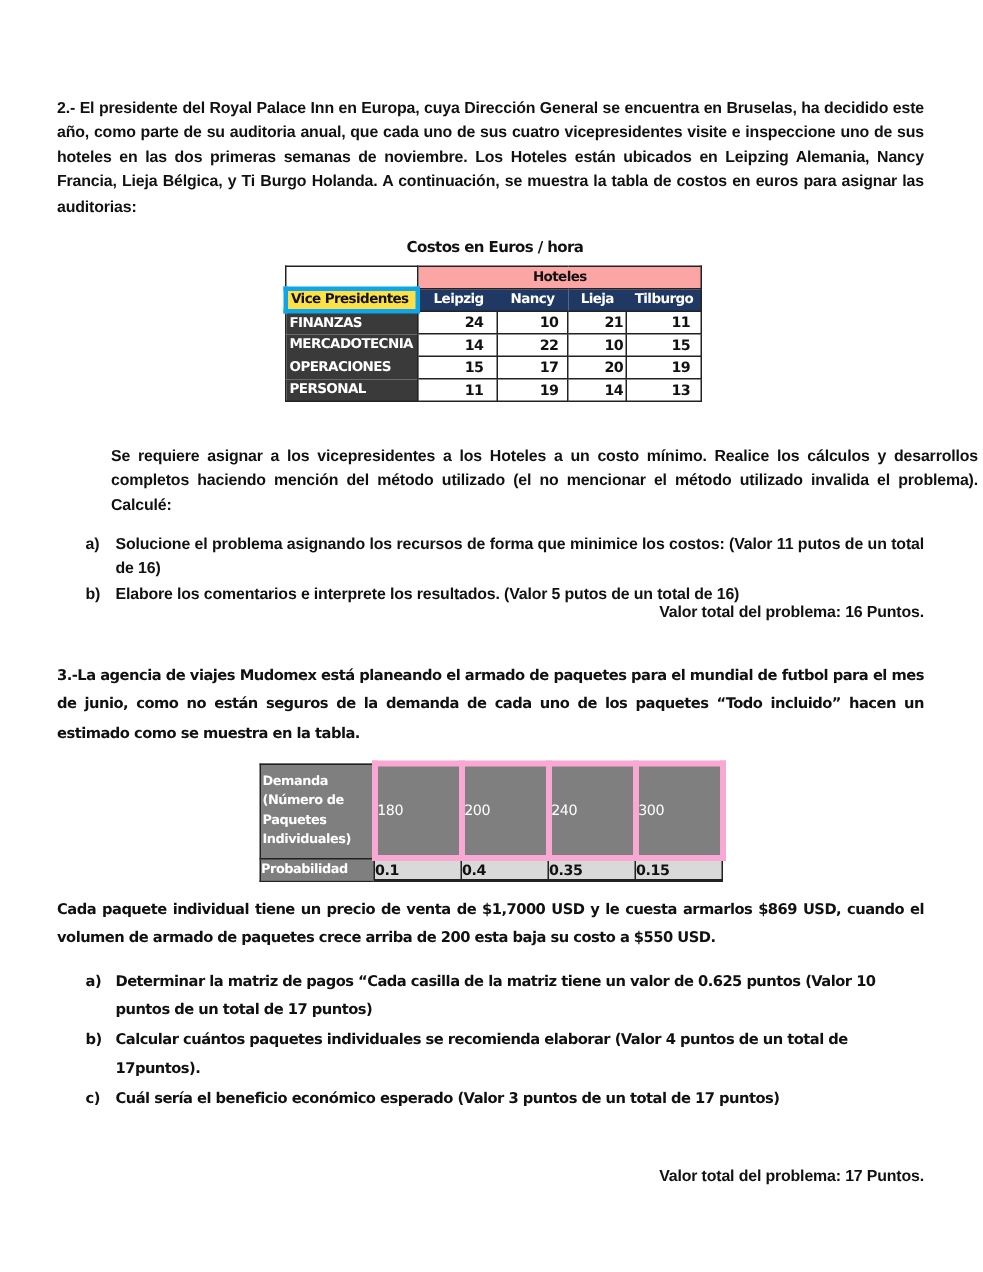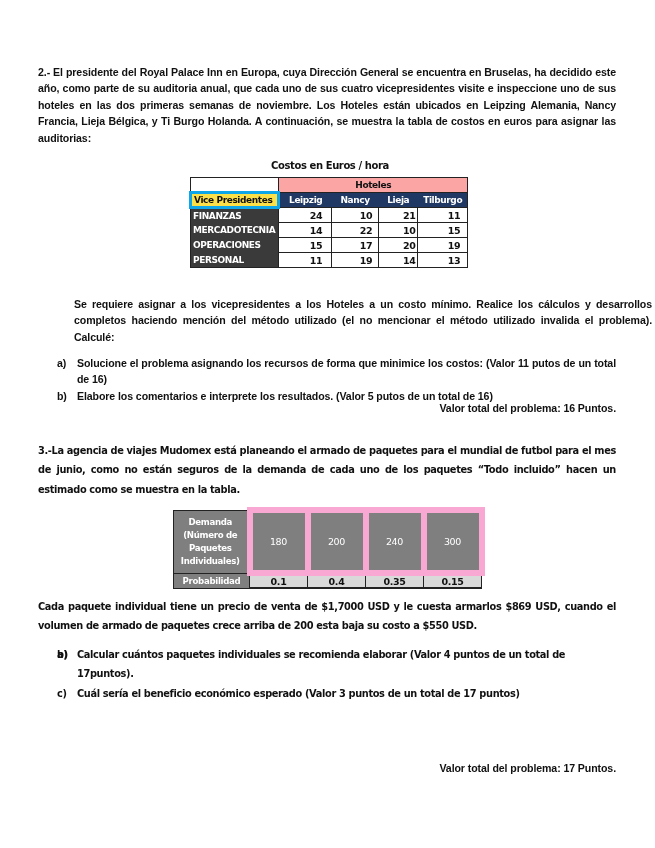--- a/index.html
+++ b/index.html
@@ -28,24 +28,24 @@
     .t1 .vp-head { background: #fde047; border: 3px solid #0ea5e9; text-align: left; color: #111; }
     .t1 .hotel { background: #1f3864; color: #fff; border-top: 1px solid #222; border-bottom: 1px solid #222; }
     .t1 .hotel.last { border-right: 1px solid #222; }
     .t1 .rowlbl { background: #3a3a3a; color: #fff; text-align: left; border-left: 1px solid #222; border-right: 1px solid #222; }
     .t1 .cell { background: #fff; color: #111; border: 1px solid #222; font-size: 9.5px; padding-left: 24px; }
     .t1 .w1 { width: 53px; } .t1 .w2 { width: 47px; } .t1 .w3 { width: 36px; } .t1 .w4 { width: 50px; }
 
     
     table.t2 { position: absolute; left: 173px; top: 507px; border-collapse: collapse;
       font-family: "DejaVu Sans", sans-serif; font-size: 9px; letter-spacing: -0.3px; }
-    table.t2 td { text-align: center; }
+    table.t2 td { }
     .t2 .dem { background: #7f7f7f; color: #fff; font-weight: bold; width: 76px; height: 63px; line-height: 13px;
       border: 1px solid #222; font-size: 8.6px; padding: 0 1px; }
-    .t2 .dval { background: #7f7f7f; color: #fff; width: 58px; border: 6px solid #f9a8d4; font-size: 9.5px; }
+    .t2 .dval { background: #7f7f7f; color: #fff; width: 58px; border: 4px solid #f9a8d4; font-size: 9.5px; }
     .t2 .plbl { background: #7f7f7f; color: #fff; font-weight: bold; height: 15px; border: 1px solid #222; font-size: 8.6px; }
     .t2 .pval { background: #d9d9d9; color: #111; font-weight: bold; border: 1px solid #222; border-bottom: 2px solid #222; font-size: 9.5px; }
   </style>
 </head>
 <body>
 
 <div class="page">
 
   <p class="para arial" style="top:64px;">2.- El presidente del Royal Palace Inn en Europa, cuya Dirección General se encuentra en Bruselas, ha decidido este año, como parte de su auditoria anual, que cada uno de sus cuatro vicepresidentes visite e inspeccione uno de sus hoteles en las dos primeras semanas de noviembre. Los Hoteles están ubicados en Leipzing Alemania, Nancy Francia, Lieja Bélgica, y Ti Burgo Holanda. A continuación, se muestra la tabla de costos en euros para asignar las auditorias:</p>
 
@@ -127,25 +127,26 @@
       <td class="pval">0.15</td>
     </tr>
   </tbody>
     </table>
 
   <p class="para calibri" style="top:597px;">Cada paquete individual tiene un precio de venta de $1,7000 USD y le cuesta armarlos $869 USD, cuando el volumen de armado de paquetes crece arriba de 200 esta baja su costo a $550 USD.</p>
 
   <div class="list calibri" style="top:645px; width:540px;">
     <div class="li" style="text-align:left;">
       <span class="mk">a)</span>
+      <span>Determinar la matriz de pagos “Cada casilla de la matriz tiene un valor de 0.625 puntos (Valor 10 puntos de un total de 17 puntos)</span>
     </div>
     <div class="li" style="text-align:left;">
       <span class="mk">b)</span>
       <span>Calcular cuántos paquetes individuales se recomienda elaborar (Valor 4 puntos de un total de 17puntos).</span>
     </div>
     <div class="li" style="text-align:left;">
       <span class="mk">c)</span>
       <span>Cuál sería el beneficio económico esperado (Valor 3 puntos de un total de 17 puntos)</span>
     </div>
   </div>
 
-  <div class="right arial" style="top:760px;">Valor total del problema: 17 Puntos.</div>
+  <div class="right arial" style="top:776px;">Valor total del problema: 17 Puntos.</div>
 </div>
 
 </body></html>

